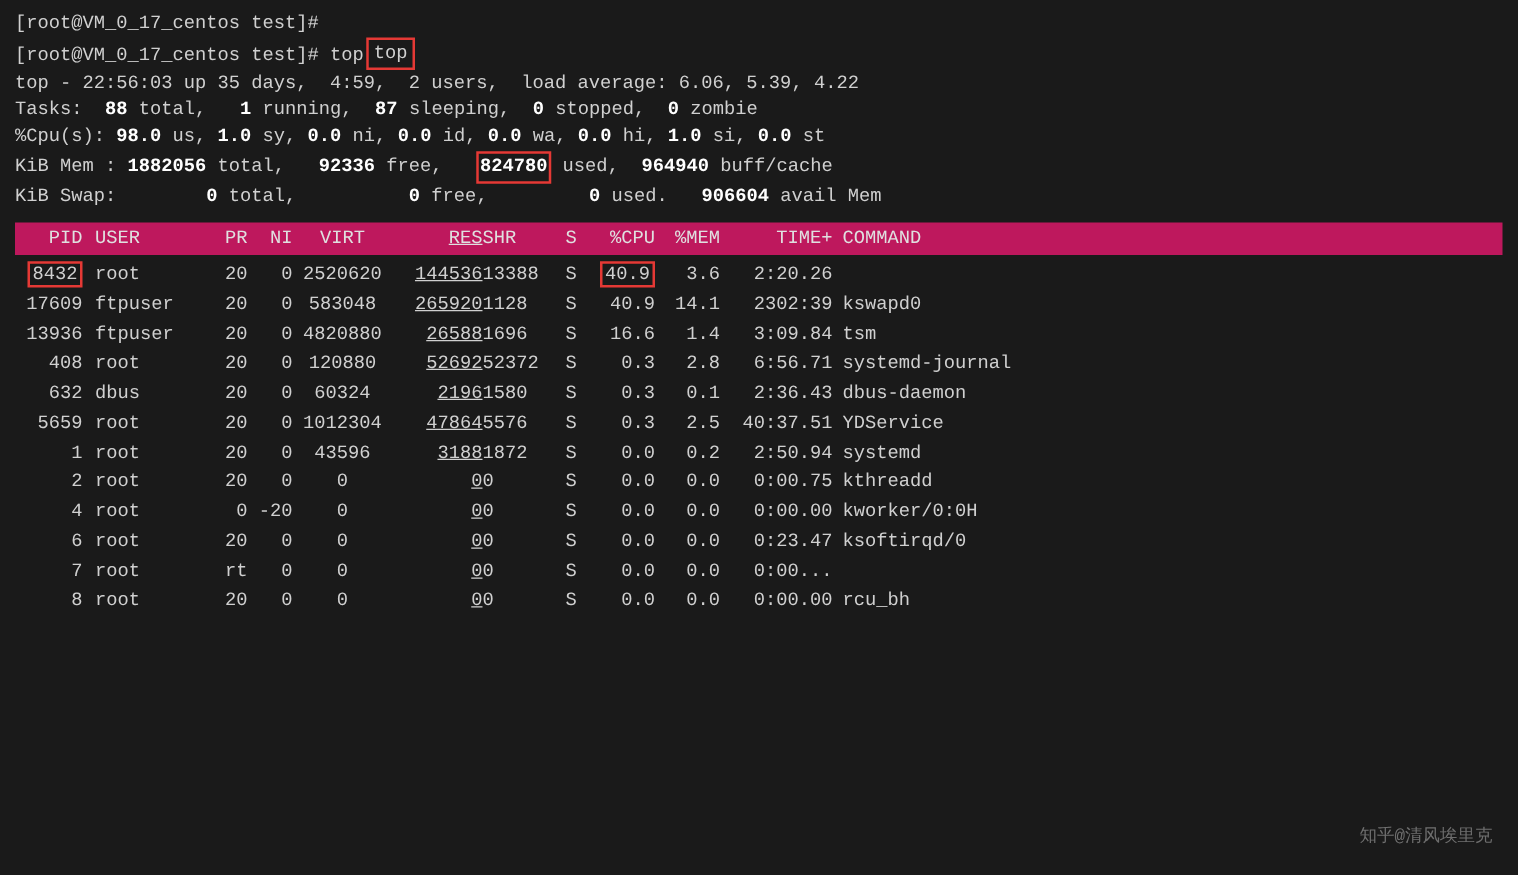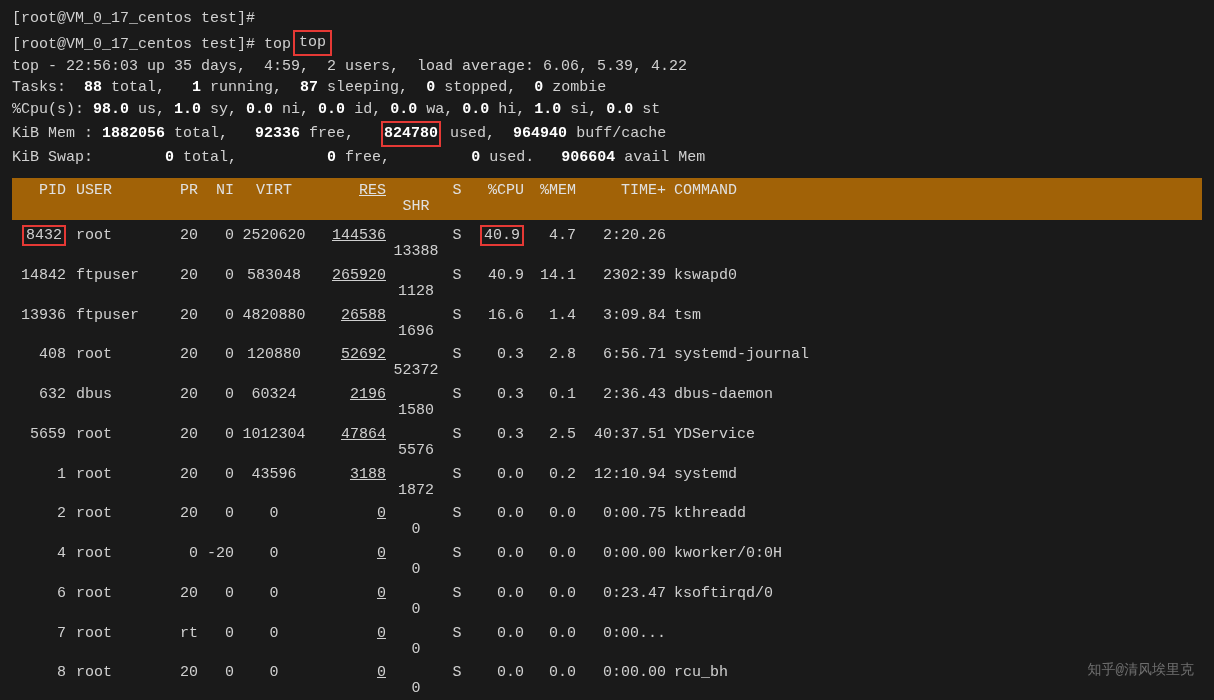--- a/index.html
+++ b/index.html
@@ -20,42 +20,42 @@
     }
     .line {
       white-space: pre;
       display: block;
     }
     .bold { font-weight: bold; color: #ffffff; }
     .header-section {
       margin-bottom: 6px;
     }
     .table-header-row {
-      background-color: #a16207;
+      background-color: #be185d;
       display: flex;
       padding: 2px 0;
       margin-top: 10px;
     }
     .table-section {
       margin-top: 4px;
     }
     .process-row {
       display: flex;
       padding: 1px 0;
     }
     .process-row:nth-child(odd) {
       background-color: transparent;
     }
     .col-pid    { width: 60px;  text-align: right; padding-right: 6px; }
     .col-user   { width: 90px;  text-align: left;  padding-left: 4px; }
     .col-pr     { width: 36px;  text-align: right; }
     .col-ni     { width: 36px;  text-align: right; }
     .col-virt   { width: 80px;  text-align: center; }
     .col-res    { width: 72px;  text-align: right; text-decoration: underline; }
-    .col-shr    { width: 60px;  text-align: center; margin-top: 16px; }
+    .col-shr    { width: 60px;  text-align: left; }
     .col-s      { width: 22px;  text-align: center; padding: 0 2px; }
     .col-cpu    { width: 56px;  text-align: right; }
     .col-mem    { width: 52px;  text-align: right; }
     .col-time   { width: 90px;  text-align: right; }
     .col-cmd    { flex: 1;      text-align: left;  padding-left: 8px; }
     .hdr-label  { color: #e0e0e0; font-weight: normal; }
     .watermark {
       position: fixed;
       bottom: 20px;
       right: 20px;
@@ -154,25 +154,25 @@
       <div class="process-row">
         <div class="col-pid"><span style="border:2px solid #e53935; padding:0 2px;">8432</span></div>
         <div class="col-user">root</div>
         <div class="col-pr">20</div>
         <div class="col-ni">0</div>
         <div class="col-virt">2520620</div>
         <div class="col-res">144536</div>
         <div class="col-shr">13388</div>
         <div class="col-s">S</div>
         <div class="col-cpu"><span style="border:2px solid #e53935; padding:0 2px;">40.9</span></div>
-        <div class="col-mem">4.7</div>
+        <div class="col-mem">3.6</div>
         <div class="col-time">2:20.26</div>
       </div>
       <div class="process-row">
-        <div class="col-pid">14842</div>
+        <div class="col-pid">17609</div>
         <div class="col-user">ftpuser</div>
         <div class="col-pr">20</div>
         <div class="col-ni">0</div>
         <div class="col-virt">583048</div>
         <div class="col-res">265920</div>
         <div class="col-shr">1128</div>
         <div class="col-s">S</div>
         <div class="col-cpu">40.9</div>
         <div class="col-mem">14.1</div>
         <div class="col-time">2302:39</div>
@@ -238,21 +238,21 @@
         <div class="col-pid">1</div>
         <div class="col-user">root</div>
         <div class="col-pr">20</div>
         <div class="col-ni">0</div>
         <div class="col-virt">43596</div>
         <div class="col-res">3188</div>
         <div class="col-shr">1872</div>
         <div class="col-s">S</div>
         <div class="col-cpu">0.0</div>
         <div class="col-mem">0.2</div>
-        <div class="col-time">12:10.94</div>
+        <div class="col-time">2:50.94</div>
         <div class="col-cmd">systemd</div>
       </div>
       <div class="process-row">
         <div class="col-pid">2</div>
         <div class="col-user">root</div>
         <div class="col-pr">20</div>
         <div class="col-ni">0</div>
         <div class="col-virt">0</div>
         <div class="col-res">0</div>
         <div class="col-shr">0</div>

